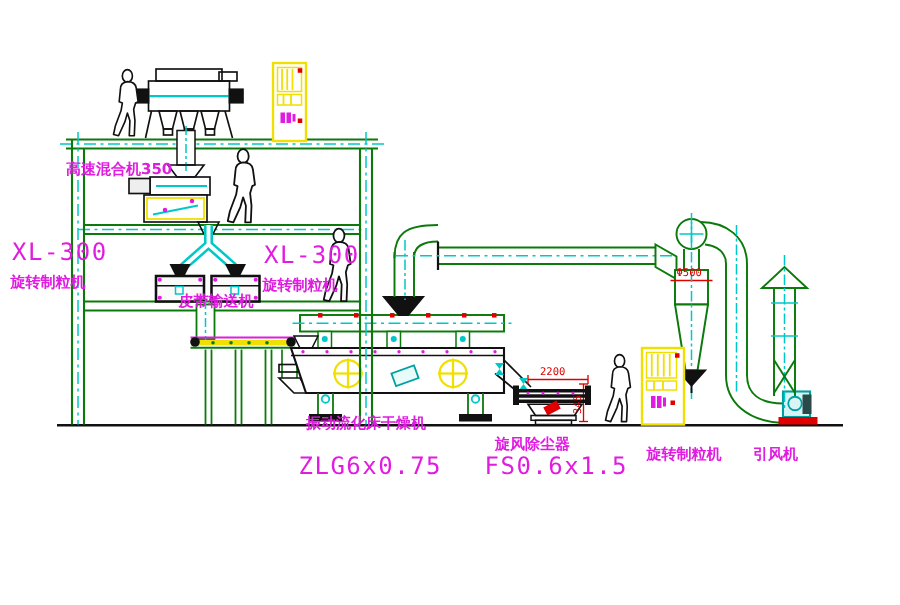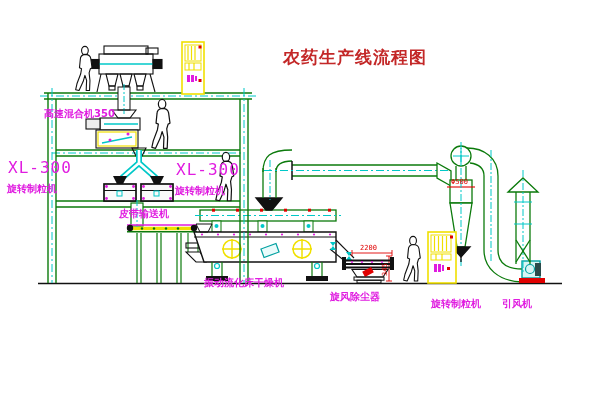--- a/index.html
+++ b/index.html
@@ -319,35 +319,36 @@
     <line x1="244" y1="88" x2="244" y2="283" stroke="#00c8c8" stroke-width="1" stroke-dasharray="8 3 2 3"></line>
   </g>
 
   <use href="#person" transform="translate(74,46) scale(0.84)"></use>
   <use href="#person" transform="translate(150,99) scale(0.93)"></use>
   <use href="#person" transform="translate(214,152) scale(0.92)"></use>
   <use href="#person" transform="translate(402,236) scale(0.85)"></use>
 </svg>
 
   <div class="title">
-    <span class="title-cn">农药生产线流程图</span>
   </div>
 
   <div class="lbl" style="left:44px;top:108px">高速混合机350</div>
 
   <div class="model" style="left:8px;top:158px">XL-300</div>
   <div class="lbl" style="left:7px;top:183px">旋转制粒机</div>
   <div class="model" style="left:176px;top:160px">XL-300</div>
   <div class="lbl" style="left:175px;top:185px">旋转制粒机</div>
 
-  <div class="lbl" style="left:119px;top:208px">皮带输送机</div>
+  <div class="lbl" style="left:119px;top:196px">皮带输送机</div>
 
   <div class="lbl" style="left:204px;top:277px">振动流化床干燥机</div>
+  <div class="model" style="left:199px;top:301px">ZLG6x0.75</div>
 
   <div class="lbl" style="left:330px;top:291px">旋风除尘器</div>
+  <div class="model" style="left:323px;top:301px">FS0.6x1.5</div>
 
   <div class="lbl" style="left:431px;top:298px">旋转制粒机</div>
   <div class="lbl" style="left:502px;top:298px">引风机</div>
 
   <div class="dim" style="left:451px;top:179px">Φ500</div>
   <div class="dim" style="left:360px;top:245px">2200</div>
   <div class="dim rot" style="left:382px;top:276px">345</div>
 </div>
 
 </body></html>

